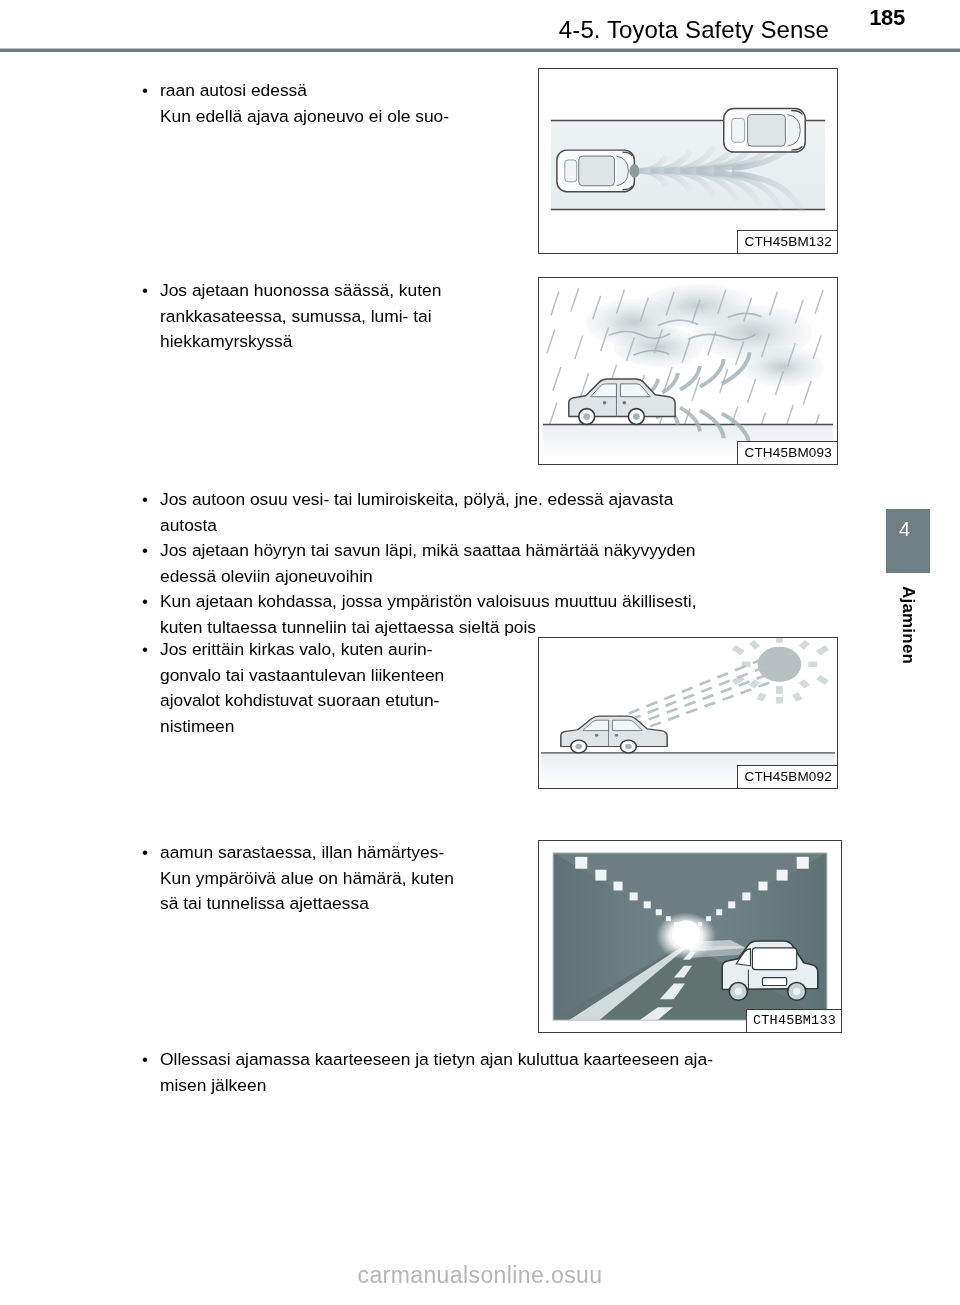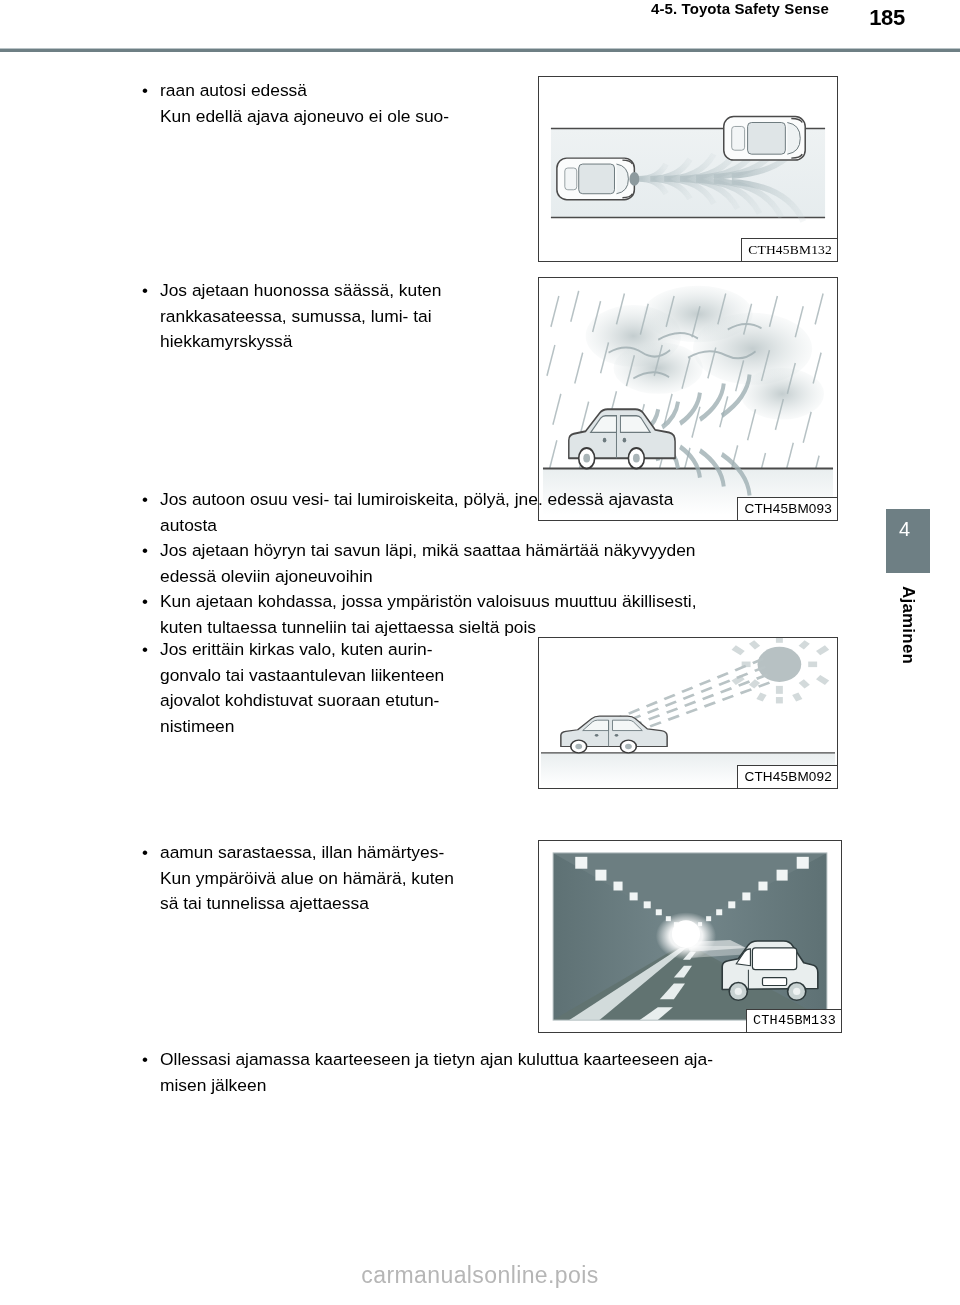--- a/index.html
+++ b/index.html
@@ -19,25 +19,24 @@
   
   .header {
     position: absolute;
     left: 0; top: 0;
     width: 960px;
     height: 50px;
   }
   .header-title {
     position: absolute;
     right: 131px;
-    top: 0;
-    font-size: 15px;
+    top: 16px;
+    font-size: 24px;
     letter-spacing: 0.1px;
     white-space: nowrap;
-    font-weight: bold;
   }
   .header-pageno {
     position: absolute;
     right: 55px;
     top: 5px;
     font-size: 22px;
     font-weight: bold;
     letter-spacing: -0.3px;
   }
   .header-rule {
@@ -170,21 +169,21 @@
 </div>
 
 <div class="bullet-block noj" style="left:140px; top:78px; width:380px;">
   <div class="bullet-row">
     <span class="dot">•</span>
     <p>raan autosi edessä</p>
     <p>Kun edellä ajava ajoneuvo ei ole suo-</p>
   </div>
 </div>
 
-<div class="fig" style="left:538px; top:76px; width:300px; height:186px;font-family:Liberation Serif, serif;">
+<div class="fig" style="left:538px; top:68px; width:300px; height:186px;">
   <svg class="fig-canvas" viewBox="0 0 300 186" preserveAspectRatio="none">
     <defs>
       <linearGradient id="roadg1" x1="0" y1="0" x2="0" y2="1">
         <stop offset="0%" stop-color="#eef2f3"></stop>
         <stop offset="100%" stop-color="#e6ecee"></stop>
       </linearGradient>
       <radialGradient id="wavefade" cx="0.1" cy="0.5" r="1">
         <stop offset="0%" stop-color="#9fb0b4" stop-opacity="0.85"></stop>
         <stop offset="100%" stop-color="#c9d4d7" stop-opacity="0.25"></stop>
       </radialGradient>
@@ -228,21 +227,21 @@
 
 <div class="bullet-block just" style="left:140px; top:278px; width:380px;">
   <div class="bullet-row">
     <span class="dot">•</span>
     <p>Jos ajetaan huonossa säässä, kuten</p>
     <p>rankkasateessa, sumussa, lumi- tai</p>
     <p class="last">hiekkamyrskyssä</p>
   </div>
 </div>
 
-<div class="fig" style="left:538px; top:277px; width:300px; height:244px;">
+<div class="fig" style="left:538px; top:277px; width:300px; height:188px;">
   <svg class="fig-canvas" viewBox="0 0 300 188" preserveAspectRatio="none">
     <defs>
       <linearGradient id="groundg2" x1="0" y1="0" x2="0" y2="1">
         <stop offset="0%" stop-color="#e9eeef"></stop>
         <stop offset="100%" stop-color="#ffffff"></stop>
       </linearGradient>
       <radialGradient id="cloudg" cx="0.5" cy="0.5" r="0.5">
         <stop offset="0%" stop-color="#b9c4c6" stop-opacity="0.85"></stop>
         <stop offset="100%" stop-color="#d8e0e1" stop-opacity="0.15"></stop>
       </radialGradient>
@@ -510,13 +509,13 @@
 </div>
 
 <div class="bullet-block just" style="left:140px; top:1047px; width:712px;">
   <div class="bullet-row">
     <span class="dot">•</span>
     <p>Ollessasi ajamassa kaarteeseen ja tietyn ajan kuluttua kaarteeseen aja-</p>
     <p class="last">misen jälkeen</p>
   </div>
 </div>
 
-<div class="watermark">carmanualsonline.pois</div>
+<div class="watermark">carmanualsonline.osuu</div>
 
 </body></html>

